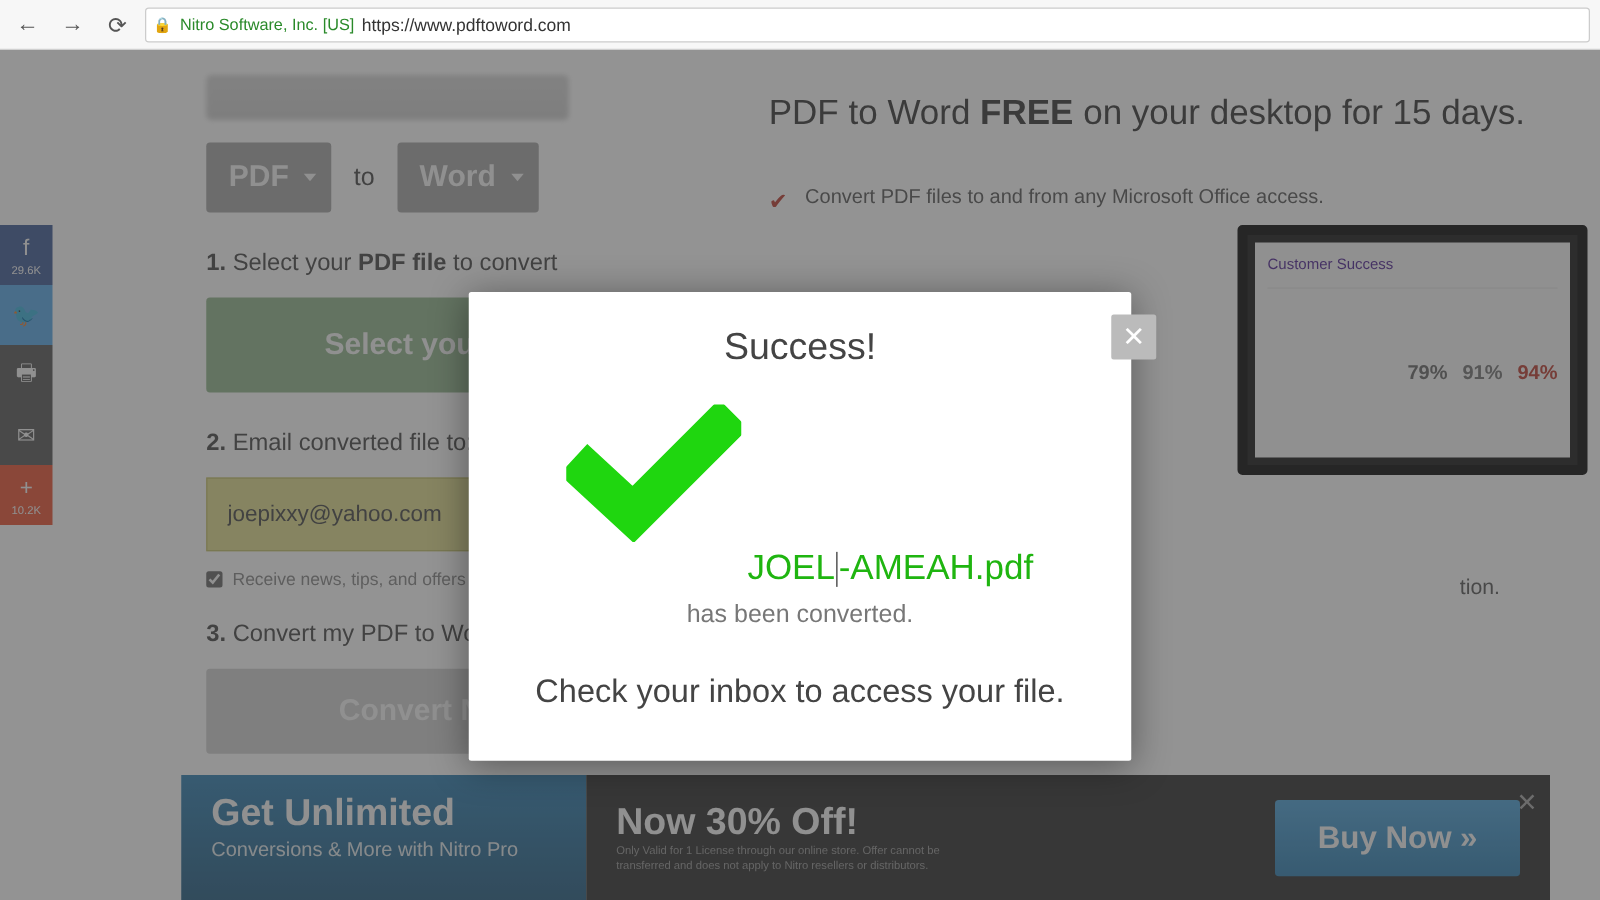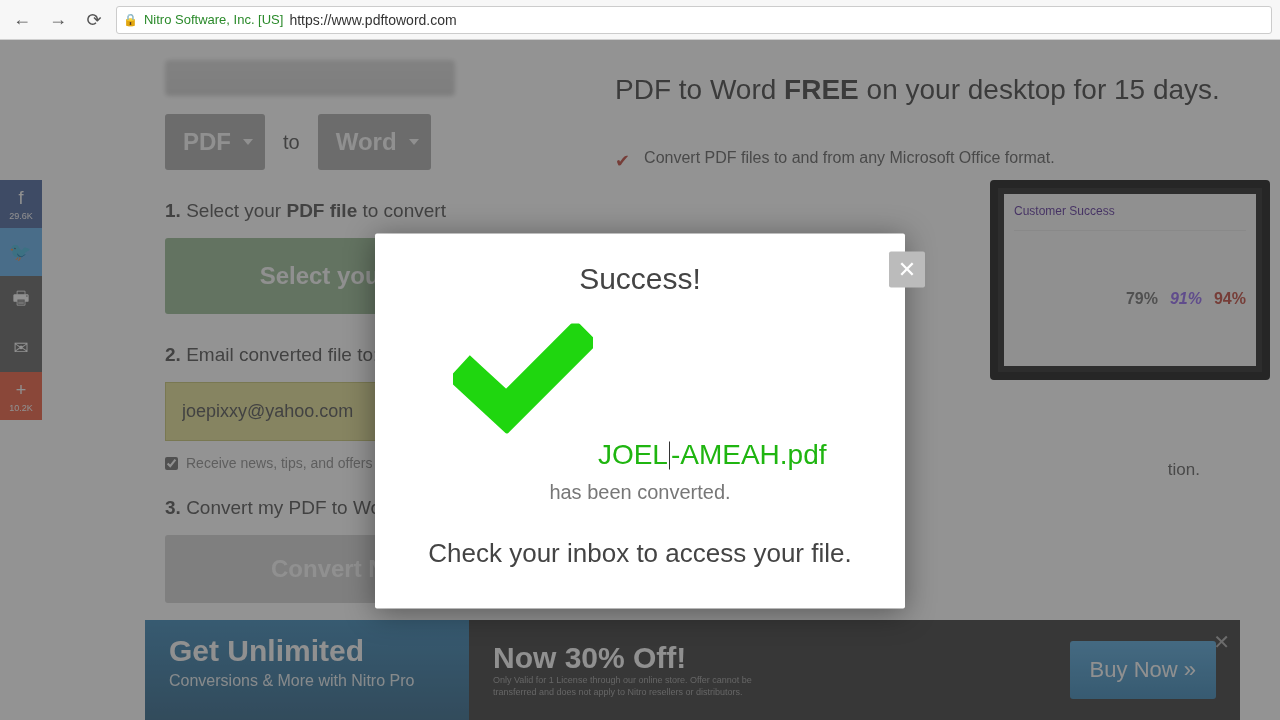--- a/index.html
+++ b/index.html
@@ -48,33 +48,33 @@
 .convert-btn { width: 100%; background: #d6d6d6; color: #fff; font-size: 24px; font-weight: 600; padding: 20px 0; border: none; border-radius: 3px; }
 
 .right-h1 { font-size: 28px; color: #333; margin: 14px 0 40px 0; font-weight: normal; }
 .right-h1 b { font-weight: bold; }
 .feat { display: flex; gap: 14px; margin-bottom: 20px; font-size: 16px; color: #555; line-height: 1.5; }
 .feat-check { color: #c0392b; font-size: 18px; flex-shrink: 0; margin-top: 2px; }
 .monitor { position: absolute; right: 10px; top: 140px; width: 280px; height: 200px; background: #111; border: 8px solid #000; border-radius: 4px; }
 .monitor-inner { background: #fff; margin: 6px; height: calc(100% - 12px); padding: 10px; }
 .monitor-title { color: #4c1d95; font-size: 12px; margin-bottom: 12px; }
 .monitor-stats { display: flex; justify-content: flex-end; gap: 12px; font-size: 16px; font-weight: bold; }
-.stat-1 { color: #666; } .stat-2 { color: #8b5cf6; font-style: italic; } .stat-3 { color: #c0392b; }
+.stat-1 { color: #666; } .stat-2 { color: #737373; } .stat-3 { color: #c0392b; }
 
 .try-btn { background: #d04a2a; color: #fff; font-size: 24px; font-weight: 600; padding: 20px 80px; border: none; border-radius: 3px; margin-top: 440px; display: inline-block; }
 
 
 .promo { position: absolute; bottom: 0; left: 145px; right: 40px; height: 100px; display: flex; z-index: 3; }
 .promo-left { background: linear-gradient(#2a7fb5,#1d5a82); color: #fff; padding: 14px 24px; width: 324px; }
 .promo-left h2 { font-size: 30px; font-weight: bold; margin-bottom: 4px; }
 .promo-left p { font-size: 16px; opacity: 0.9; }
 .promo-right { background: #2a2a2a; color: #fff; padding: 14px 24px; flex: 1; display: flex; align-items: center; gap: 60px; position: relative; }
 .promo-right h2 { font-size: 30px; font-weight: bold; }
 .promo-fine { font-size: 9px; color: #999; max-width: 300px; line-height: 1.3; }
-.buy-btn { background: linear-gradient(#4aa4dd,#2a7fb5); color: #fff; font-size: 22px; font-weight: normal; padding: 16px 20px; border: none; border-radius: 3px; margin-left: auto; }
+.buy-btn { background: linear-gradient(#4aa4dd,#2a7fb5); color: #fff; font-size: 25px; font-weight: bold; padding: 16px 34px; border: none; border-radius: 3px; margin-left: auto; }
 .promo-close { position: absolute; right: 10px; top: 10px; color: #aaa; font-size: 20px; cursor: pointer; }
 
 
 .overlay { position: absolute; inset: 40px 0 0 0; background: rgba(70,70,70,0.55); z-index: 10; }
 .modal { position: absolute; left: 50%; top: 56%; transform: translate(-50%,-50%); width: 530px; background: #fff; border-radius: 2px; padding: 28px 30px 40px 30px; text-align: center; box-shadow: 0 4px 30px rgba(0,0,0,0.4); }
 .modal-close { position: absolute; right: -20px; top: 18px; width: 36px; height: 36px; background: #bbb; color: #fff; font-size: 22px; display: flex; align-items: center; justify-content: center; cursor: pointer; border-radius: 2px; }
 .modal h1 { font-size: 30px; font-weight: normal; color: #444; margin-bottom: 18px; }
 .big-check { width: 140px; height: 110px; margin: 10px auto 30px auto; }
 .filename { color: #1fb510; font-size: 28px; margin-bottom: 10px; position: relative; display: inline-block; }
 .text-cursor { display: inline-block; width: 1px; height: 28px; background: #333; vertical-align: middle; margin: 0 1px; }
@@ -142,21 +142,21 @@
       </div>
       <button class="convert-btn">Convert Now</button>
     </div>
 
     <div class="right-col">
       <div class="right-h1">
         <span>PDF to Word </span><b>FREE</b><span> on your desktop for 15 days.</span>
       </div>
       <div class="feat">
         <span class="feat-check">✔</span>
-        <span>Convert PDF files to and from any Microsoft Office format.</span>
+        <span>Convert PDF files to and from any Microsoft Office access.</span>
       </div>
       <div style="height:260px"></div>
       <div style="text-align:right; color:#555; font-size:17px; line-height:1.8; padding-right:20px;">
         <div>tion.</div>
       </div>
       <button class="try-btn" style="margin-top:20px">Try Free</button>
     </div>
   </div>
 
   <div class="monitor">

